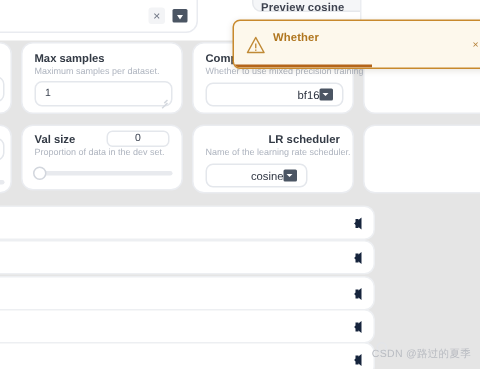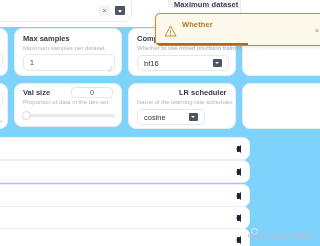--- a/index.html
+++ b/index.html
@@ -97,21 +97,21 @@
     border-radius: 8px;
     box-sizing: border-box;
   }
 
   
   .content {
     position: absolute;
     left: 0; top: 27px;
     width: 320px;
     height: 219px;
-    background: #7dd3fc;
+    background: #e5e5e5;
   }
 
   .row {
     position: relative;
     width: 100%;
   }
 
   .card {
     position: absolute;
     background: #ffffff;
@@ -170,21 +170,21 @@
 
   .select-input {
     box-sizing: border-box;
     background: #ffffff;
     border: 1px solid #e4e7ec;
     border-radius: 5px;
     font-size: 7.5px;
     color: #2f3542;
     display: flex;
     align-items: center;
-    justify-content: space-between;
+    justify-content: flex-end;
     padding: 0 6px;
   }
   .sel-caret {
     width: 9px; height: 8px;
     background: #4b5563;
     border-radius: 1px;
     position: relative;
     flex: 0 0 auto;
   }
   .sel-caret::after {
@@ -328,21 +328,21 @@
   <div class="top-strip">
 
     <div class="top-left-card">
       <div class="combo-ctrls">
         <span class="clear-x">×</span>
         <span class="combo-caret"></span>
       </div>
     </div>
 
     <div class="preview-panel"></div>
-    <div class="preview-label">Maximum dataset</div>
+    <div class="preview-label">Preview cosine</div>
 
     <div class="right-edge-card"></div>
   </div>
 
   <div class="content">
 
     <div class="row">
 
       <div class="card" style="left:-76px; top:1px; width:84px; height:48px;">
         <div class="text-input" style="position:absolute; left:8px; top:22px; width:70px; height:17px;">

